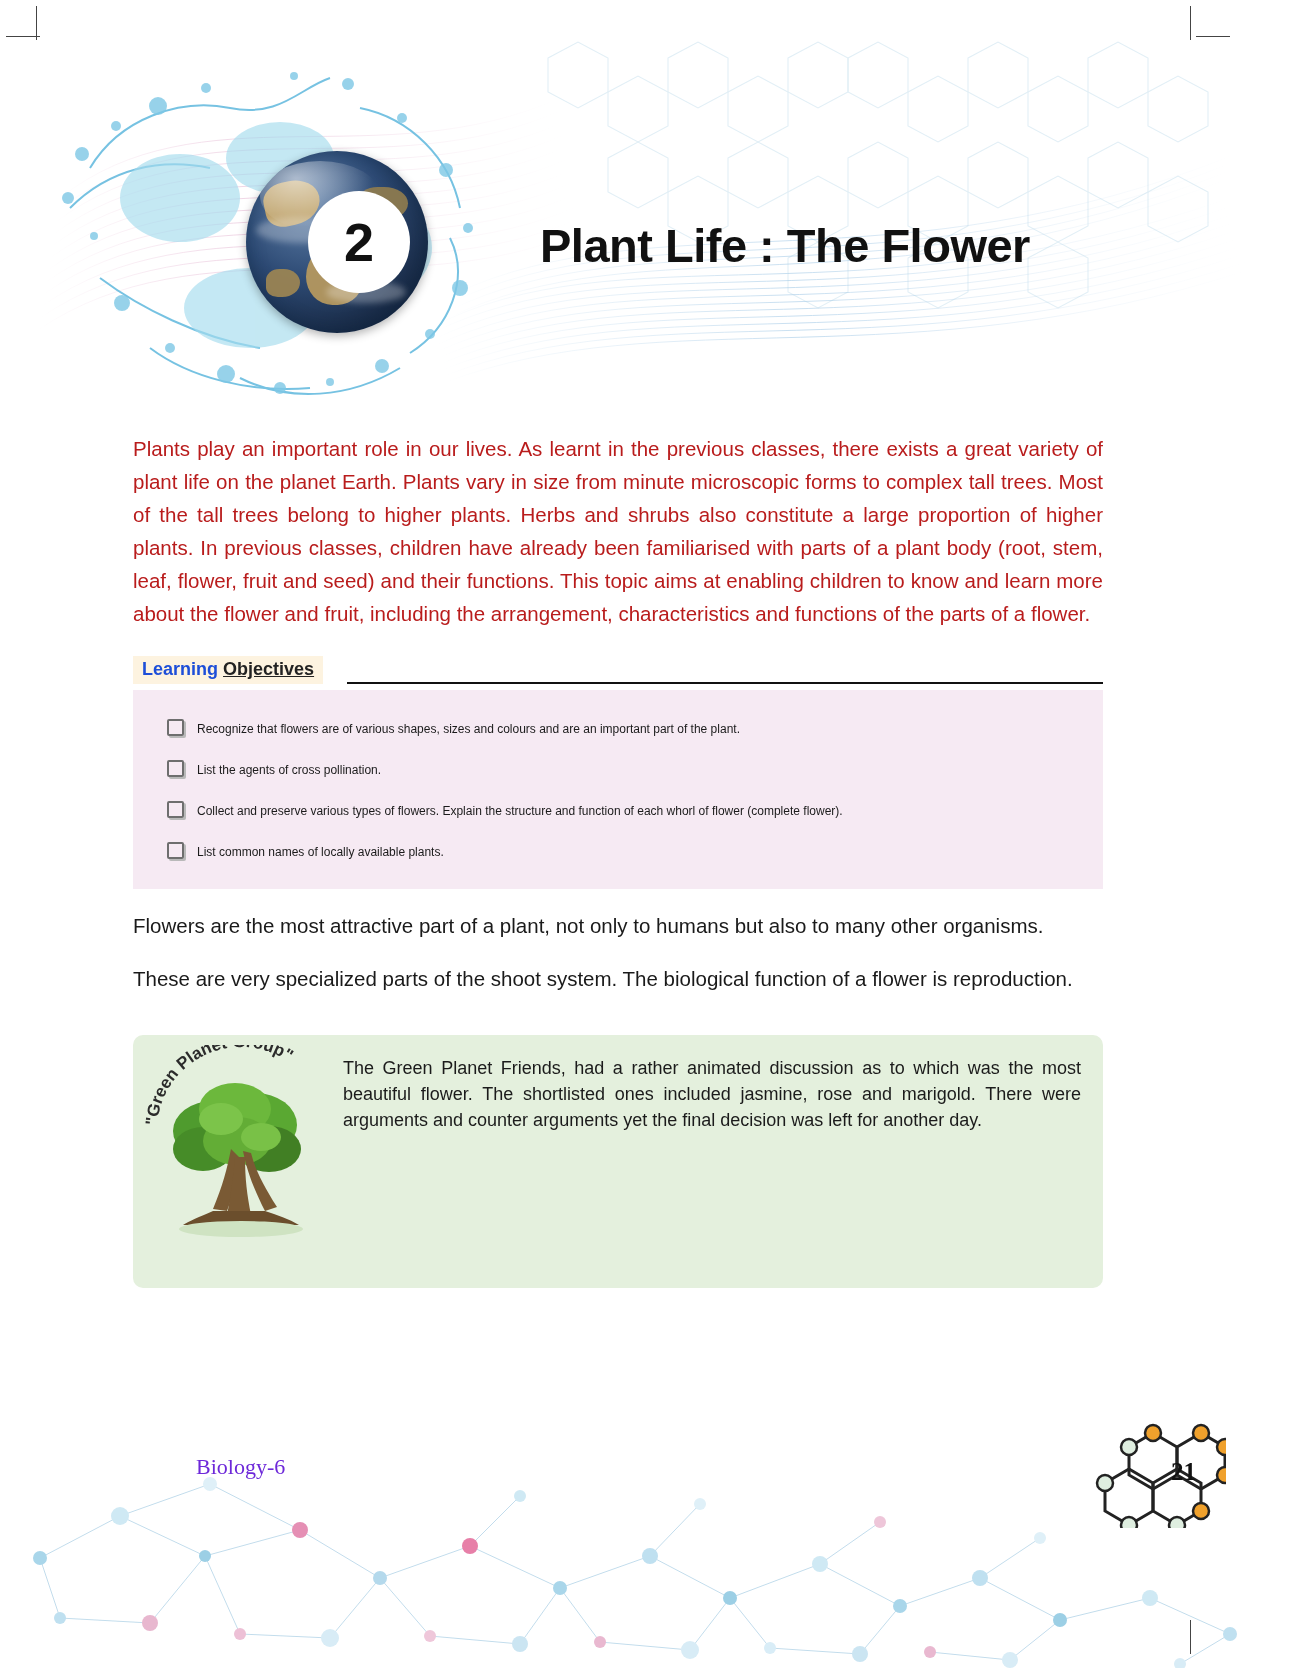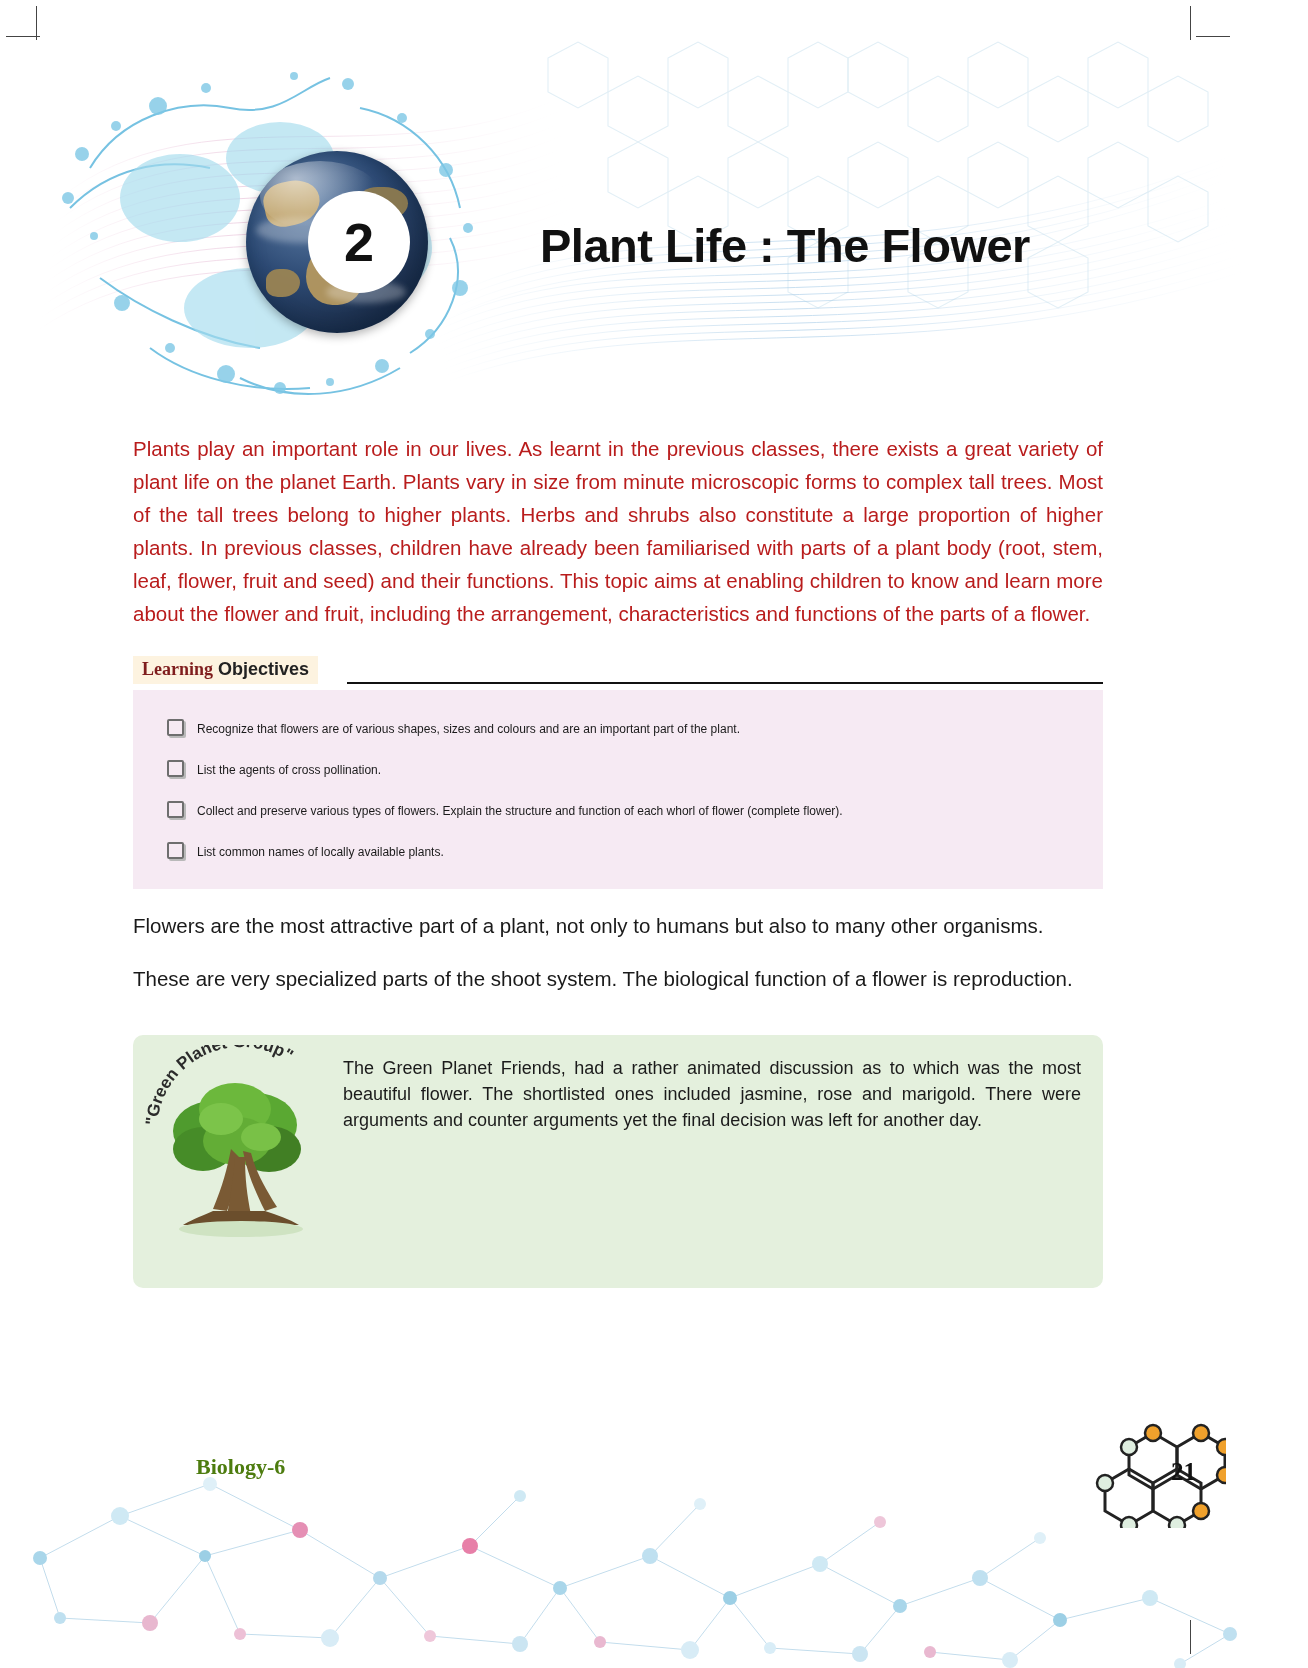--- a/index.html
+++ b/index.html
@@ -164,22 +164,22 @@
   }
   .lo-tab {
     display: inline-block;
     background: #fdf3e0;
     padding: 3px 9px 4px 9px;
     font-size: 18px;
     font-weight: bold;
     position: relative;
     z-index: 2;
   }
-  .lo-tab .lo-orange { color: #7f1d1d; font-family: Liberation Serif, serif; }
-  .lo-tab .lo-dark { color: #222; }
+  .lo-tab .lo-orange { color: #1d4ed8; }
+  .lo-tab .lo-dark { color: #222; text-decoration: underline; }
   .lo-rule {
     position: absolute;
     left: 214px;
     right: 0;
     top: 26px;
     height: 2px;
     background: #111;
   }
   .lo-box {
     background: #f6eaf3;
@@ -252,22 +252,22 @@
     width: 1308px;
     height: 230px;
     overflow: hidden;
   }
   .footer-label {
     position: absolute;
     left: 196px;
     bottom: 188px;
     font-family: "Liberation Serif", serif;
     font-size: 22px;
-    font-weight: bold;
-    color: #4d7c0f;
+    font-weight: normal;
+    color: #6d28d9;
   }
   .page-badge {
     position: absolute;
     right: 82px;
     bottom: 140px;
     width: 135px;
     height: 115px;
   }
   .page-num {
     position: absolute;

